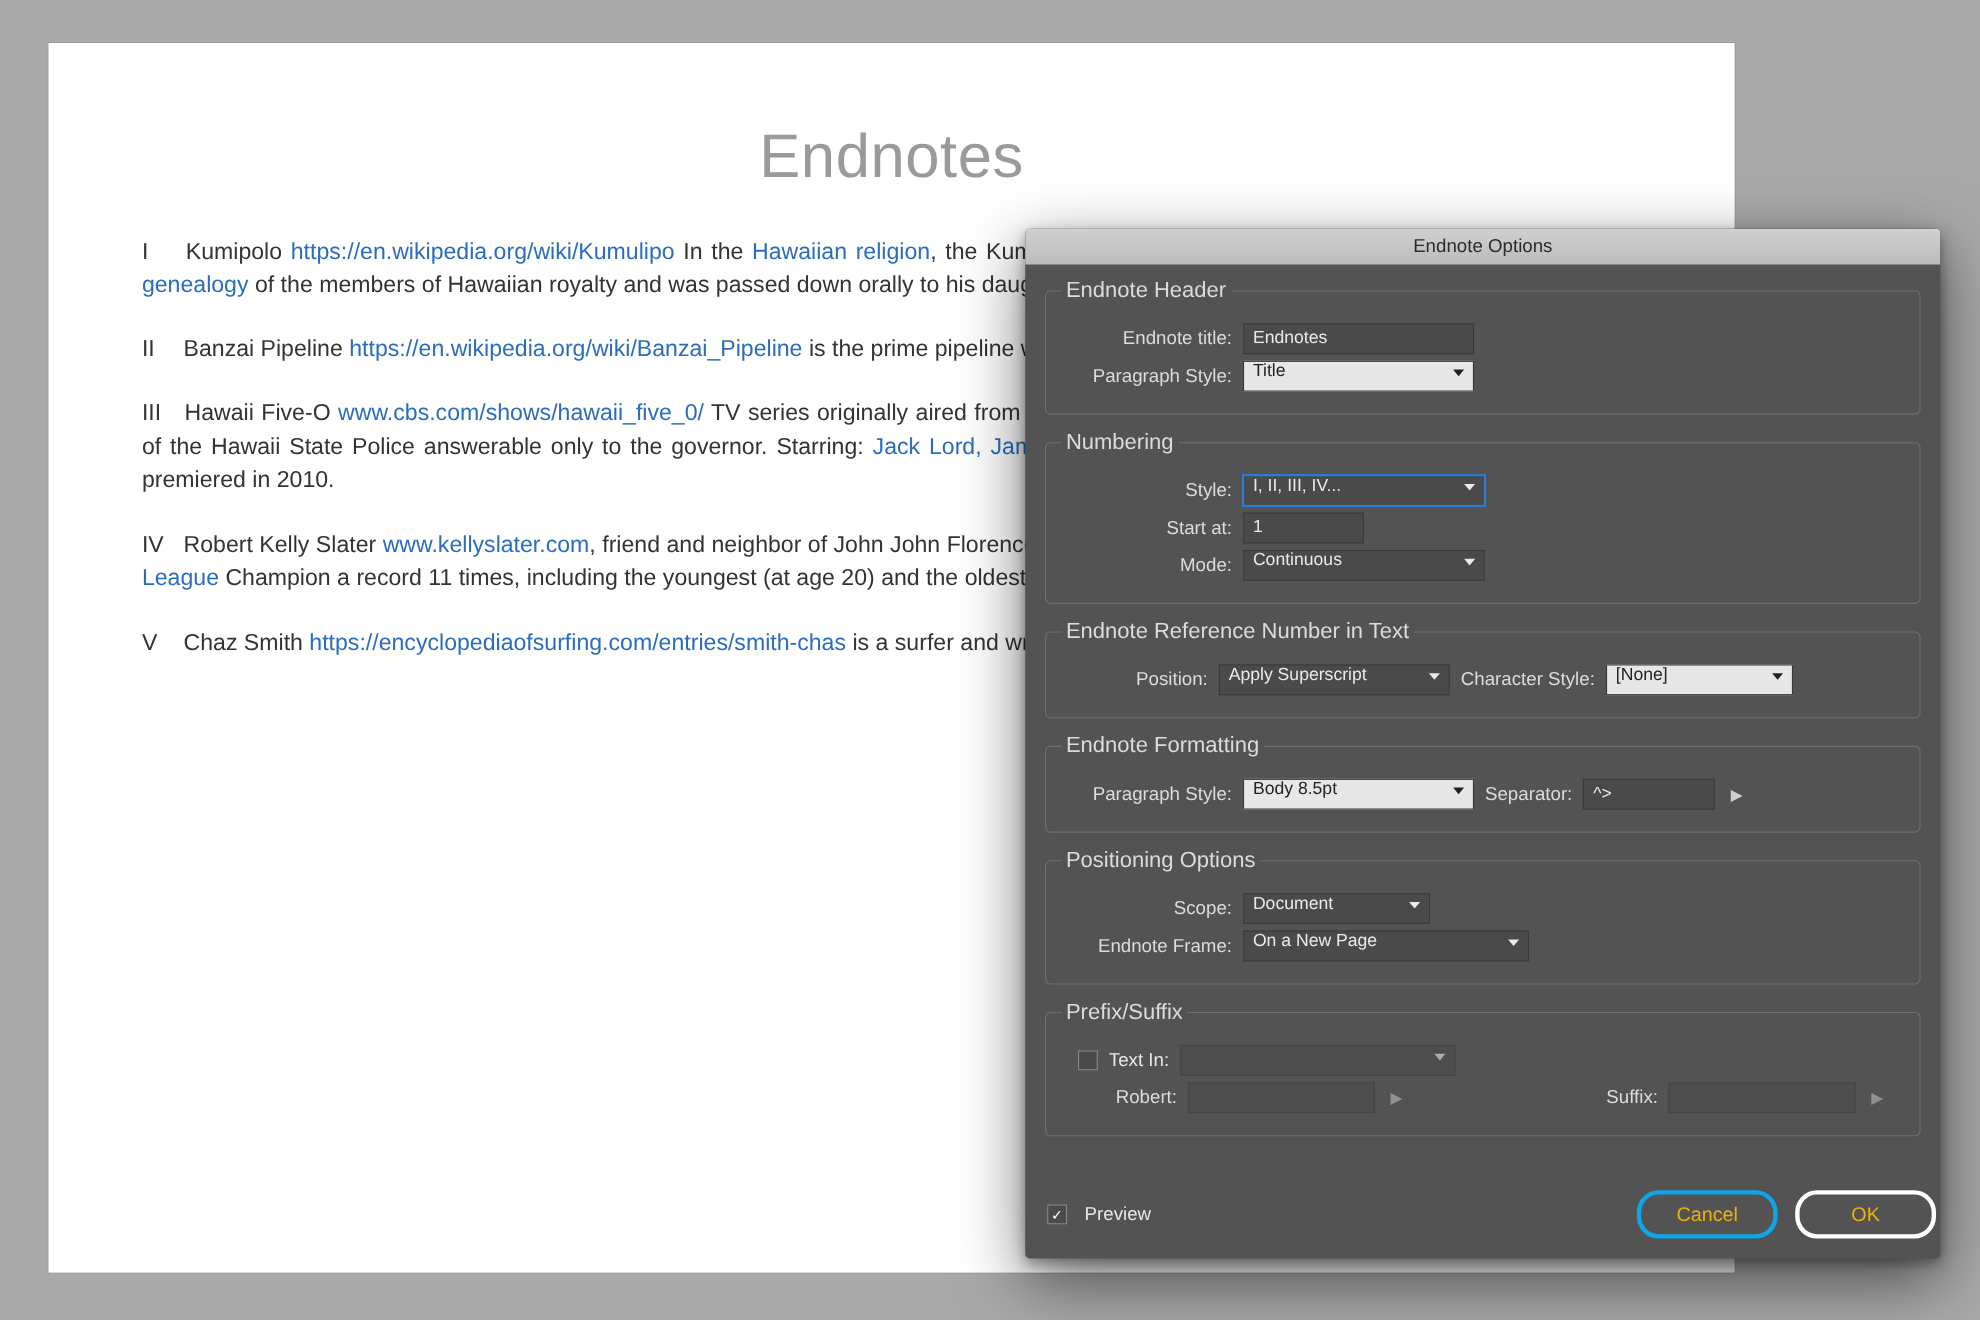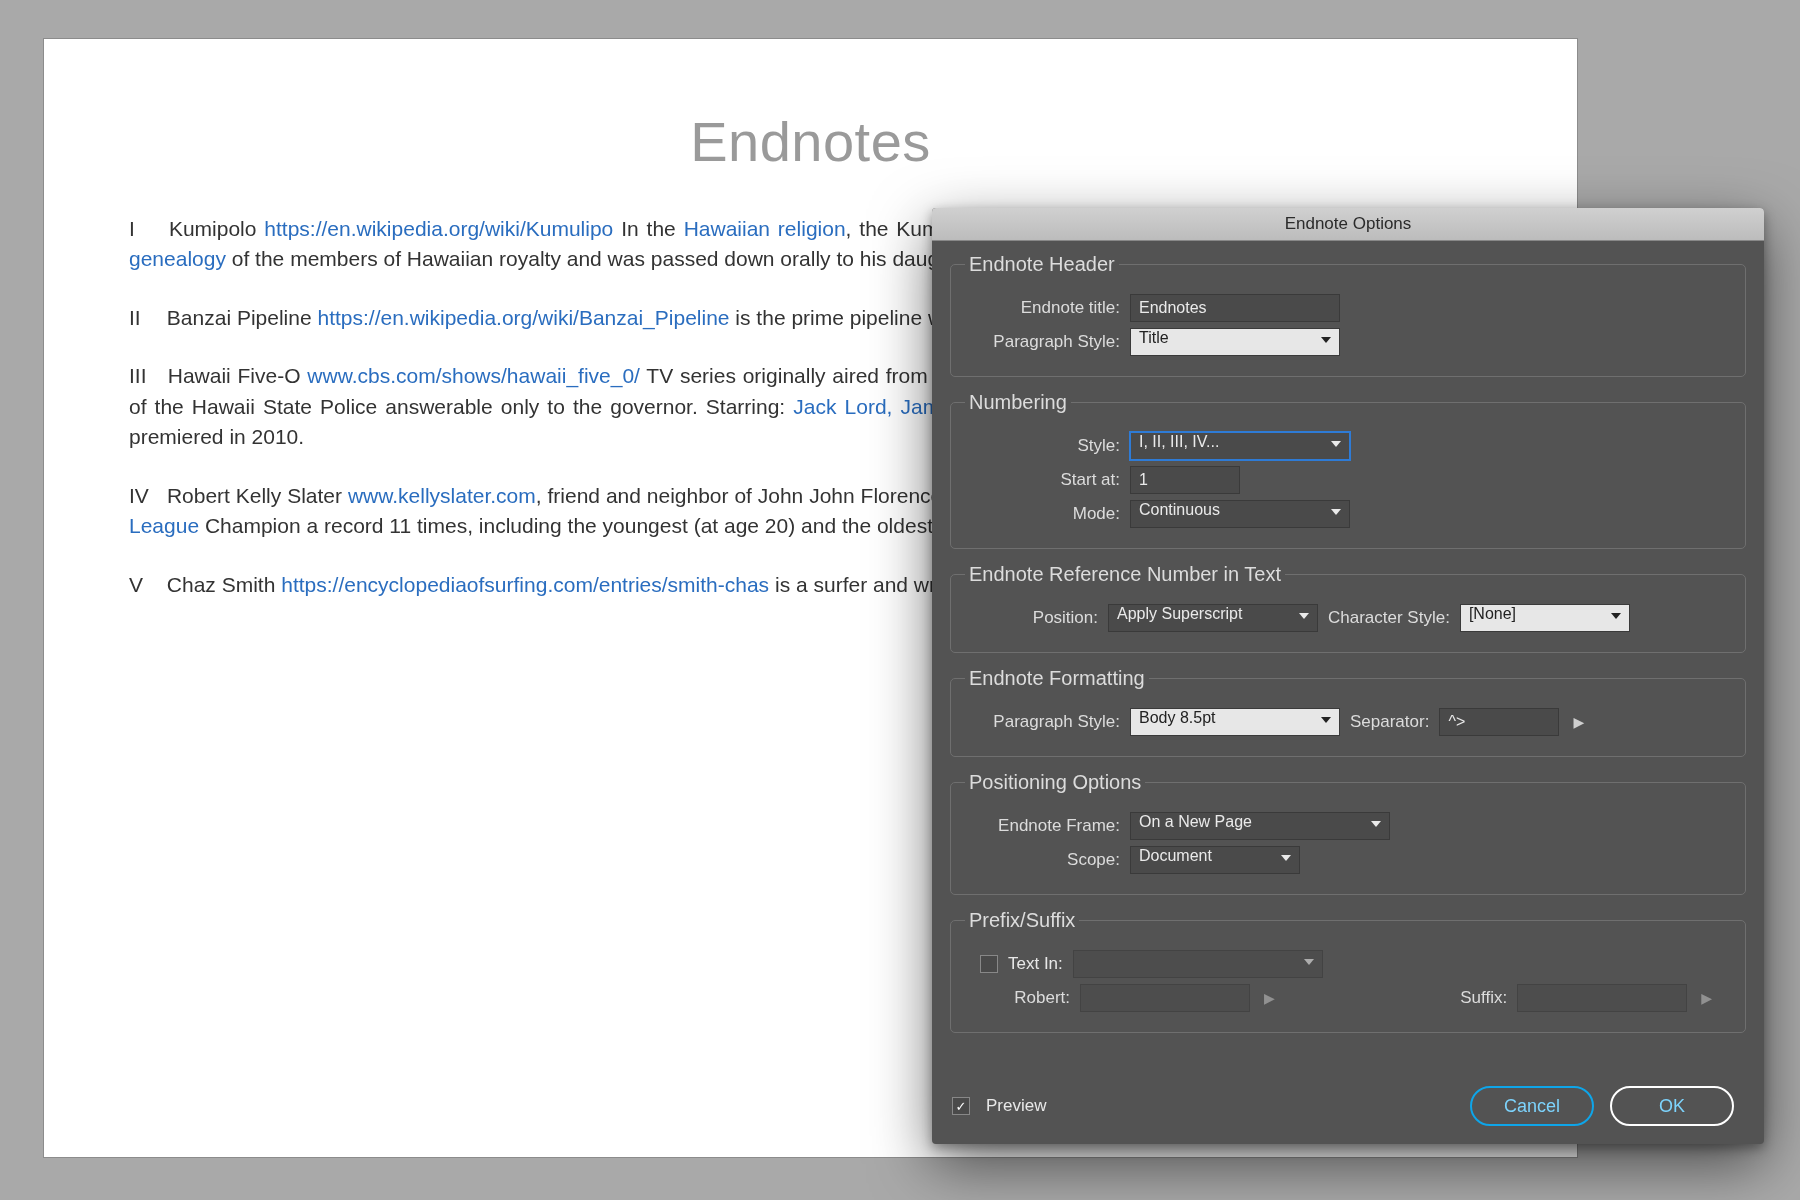--- a/index.html
+++ b/index.html
@@ -155,31 +155,31 @@
     justify-content: center;
     color: #fff;
     font-size: 13px;
     line-height: 1;
   }
   .chk.checked::after { content: "✓"; }
 
   .dialog-footer {
     display: flex;
     align-items: center;
-    padding: 10px 30px 18px 20px;
+    padding: 10px 4px 18px 20px;
     gap: 16px;
   }
   .dialog-footer .spacer { flex: 1; }
   .btn {
     min-width: 120px;
     height: 36px;
-    border: 2px solid #0ea5e9;
+    border: 4px solid #0ea5e9;
     border-radius: 20px;
     background: transparent;
-    color: #7dd3fc;
+    color: #eab308;
     font-size: 18px;
     display: inline-flex;
     align-items: center;
     justify-content: center;
     cursor: default;
   }
   .btn.primary { border-color: #ffffff; }
 </style>
 </head>
 <body>
@@ -263,30 +263,30 @@
         </div>
         <span class="lbl" style="width:auto">Separator:</span>
         <input class="txt" style="width: 120px;" value="^&gt;">
         <span class="side-arrow">▶</span>
       </div>
     </fieldset>
 
     <fieldset class="group">
       <legend>Positioning Options</legend>
       <div class="row">
+        <span class="lbl w130">Scope:</span>
+        <div class="sel" style="width:170px">
+          <span>Document</span>
+          <span class="caret"></span>
+        </div>
+      </div>
+      <div class="row">
         <span class="lbl w130">Endnote Frame:</span>
         <div class="sel" style="width:260px">
           <span>On a New Page</span>
-          <span class="caret"></span>
-        </div>
-      </div>
-      <div class="row">
-        <span class="lbl w130">Scope:</span>
-        <div class="sel" style="width:170px">
-          <span>Document</span>
           <span class="caret"></span>
         </div>
       </div>
     </fieldset>
 
     <fieldset class="group">
       <legend>Prefix/Suffix</legend>
       <div class="row">
         <span class="chk" id="showin-chk"></span>
         <span>Text In:</span>

